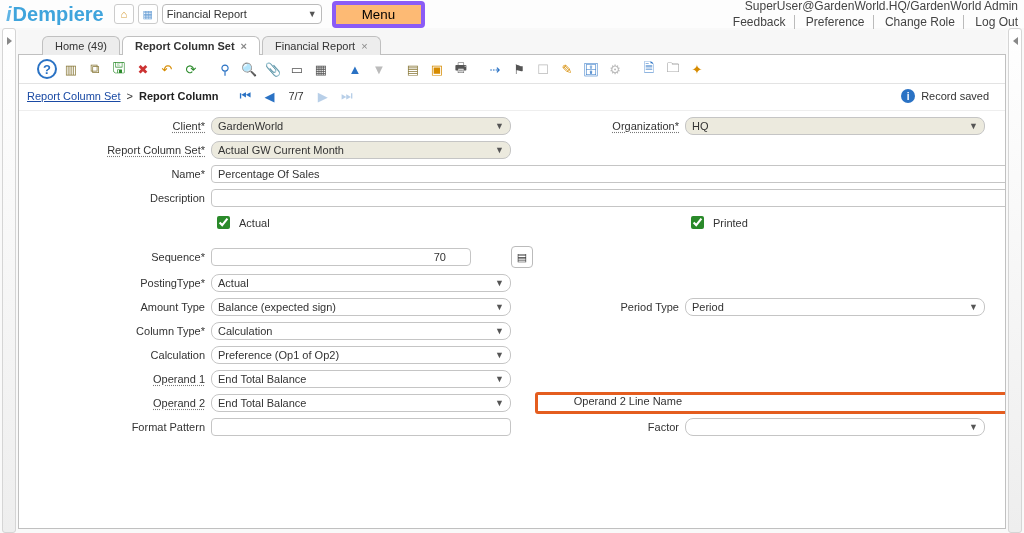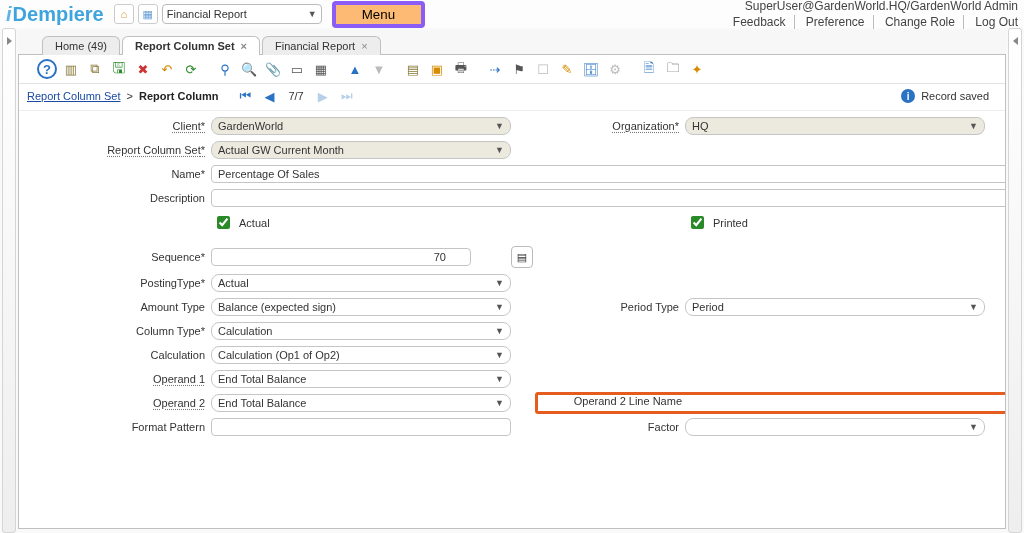--- a/index.html
+++ b/index.html
@@ -412,21 +412,21 @@
           <span>Calculation</span>
           <span class="caret">▼</span>
         </div>
         <span></span>
           <span></span>
           <span></span>
           <span></span>
 
         <span class="lbl">Calculation</span>
         <div class="field">
-          <span>Calculation (Op1 of Op2)</span>
+          <span>Preference (Op1 of Op2)</span>
           <span class="caret">▼</span>
         </div>
         <span></span>
           <span></span>
           <span></span>
           <span></span>
 
         <span class="lbl underline">Operand 1</span>
         <div class="field">
           <span>End Total Balance</span>

